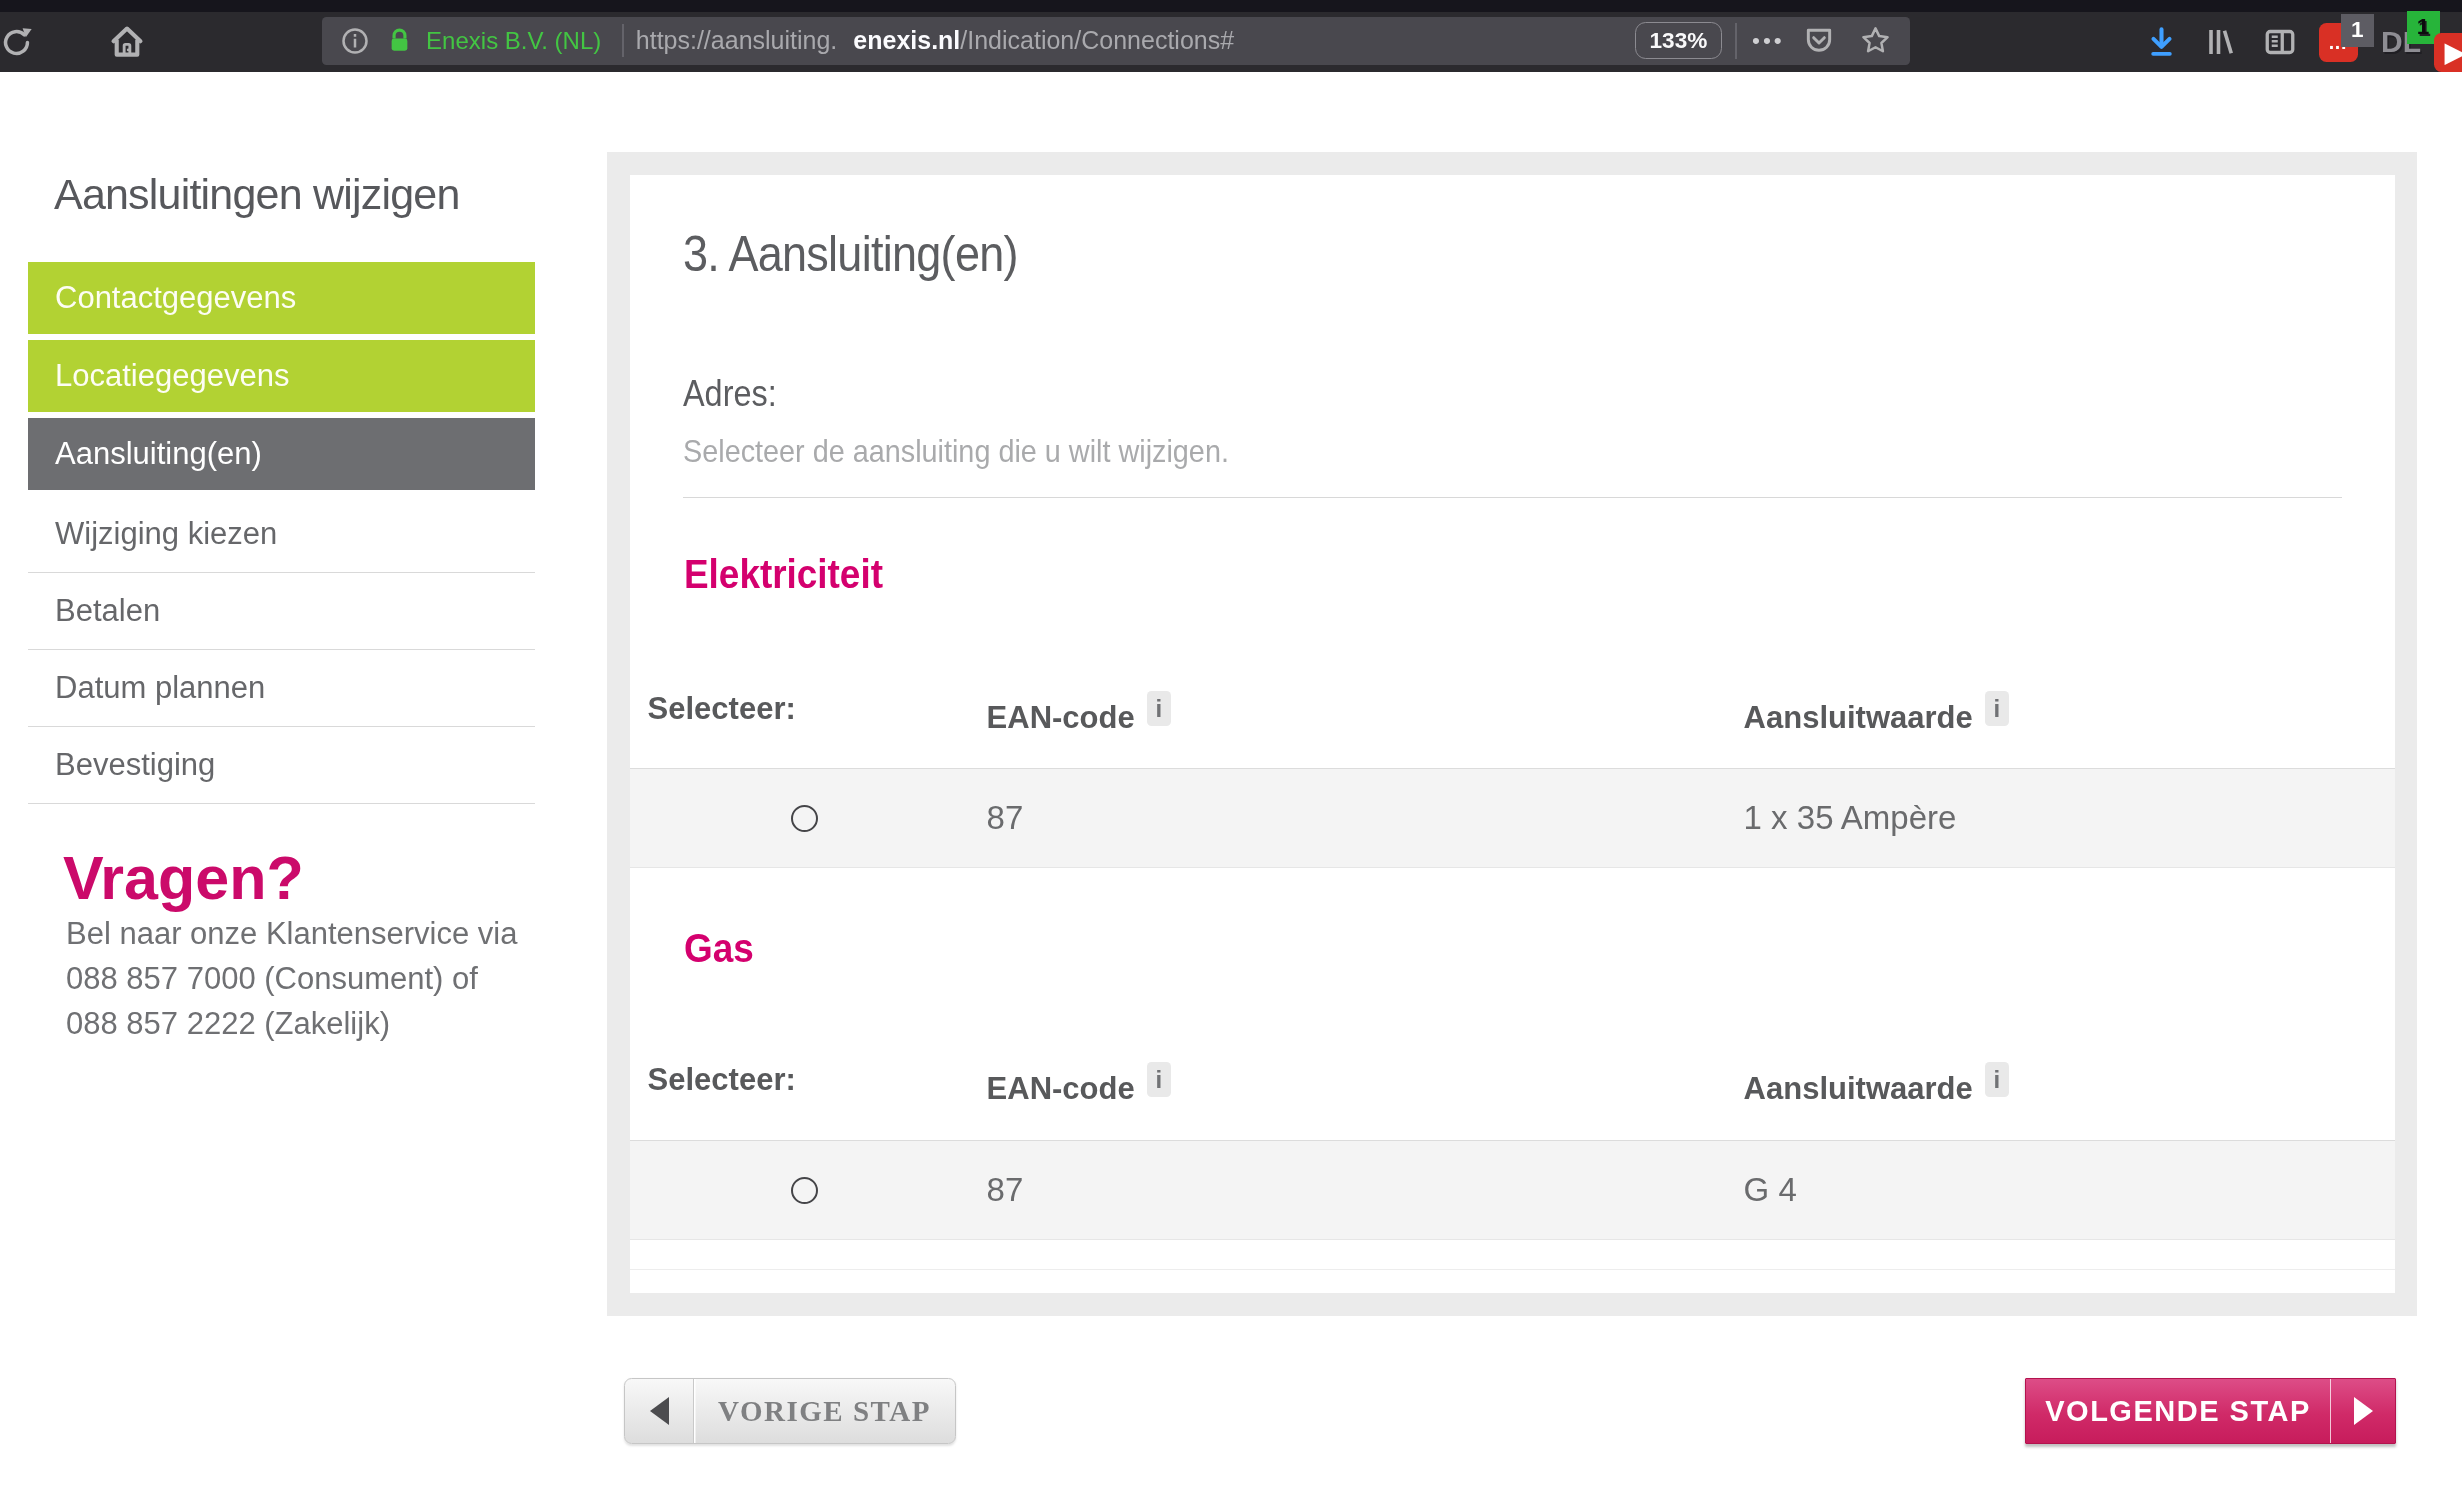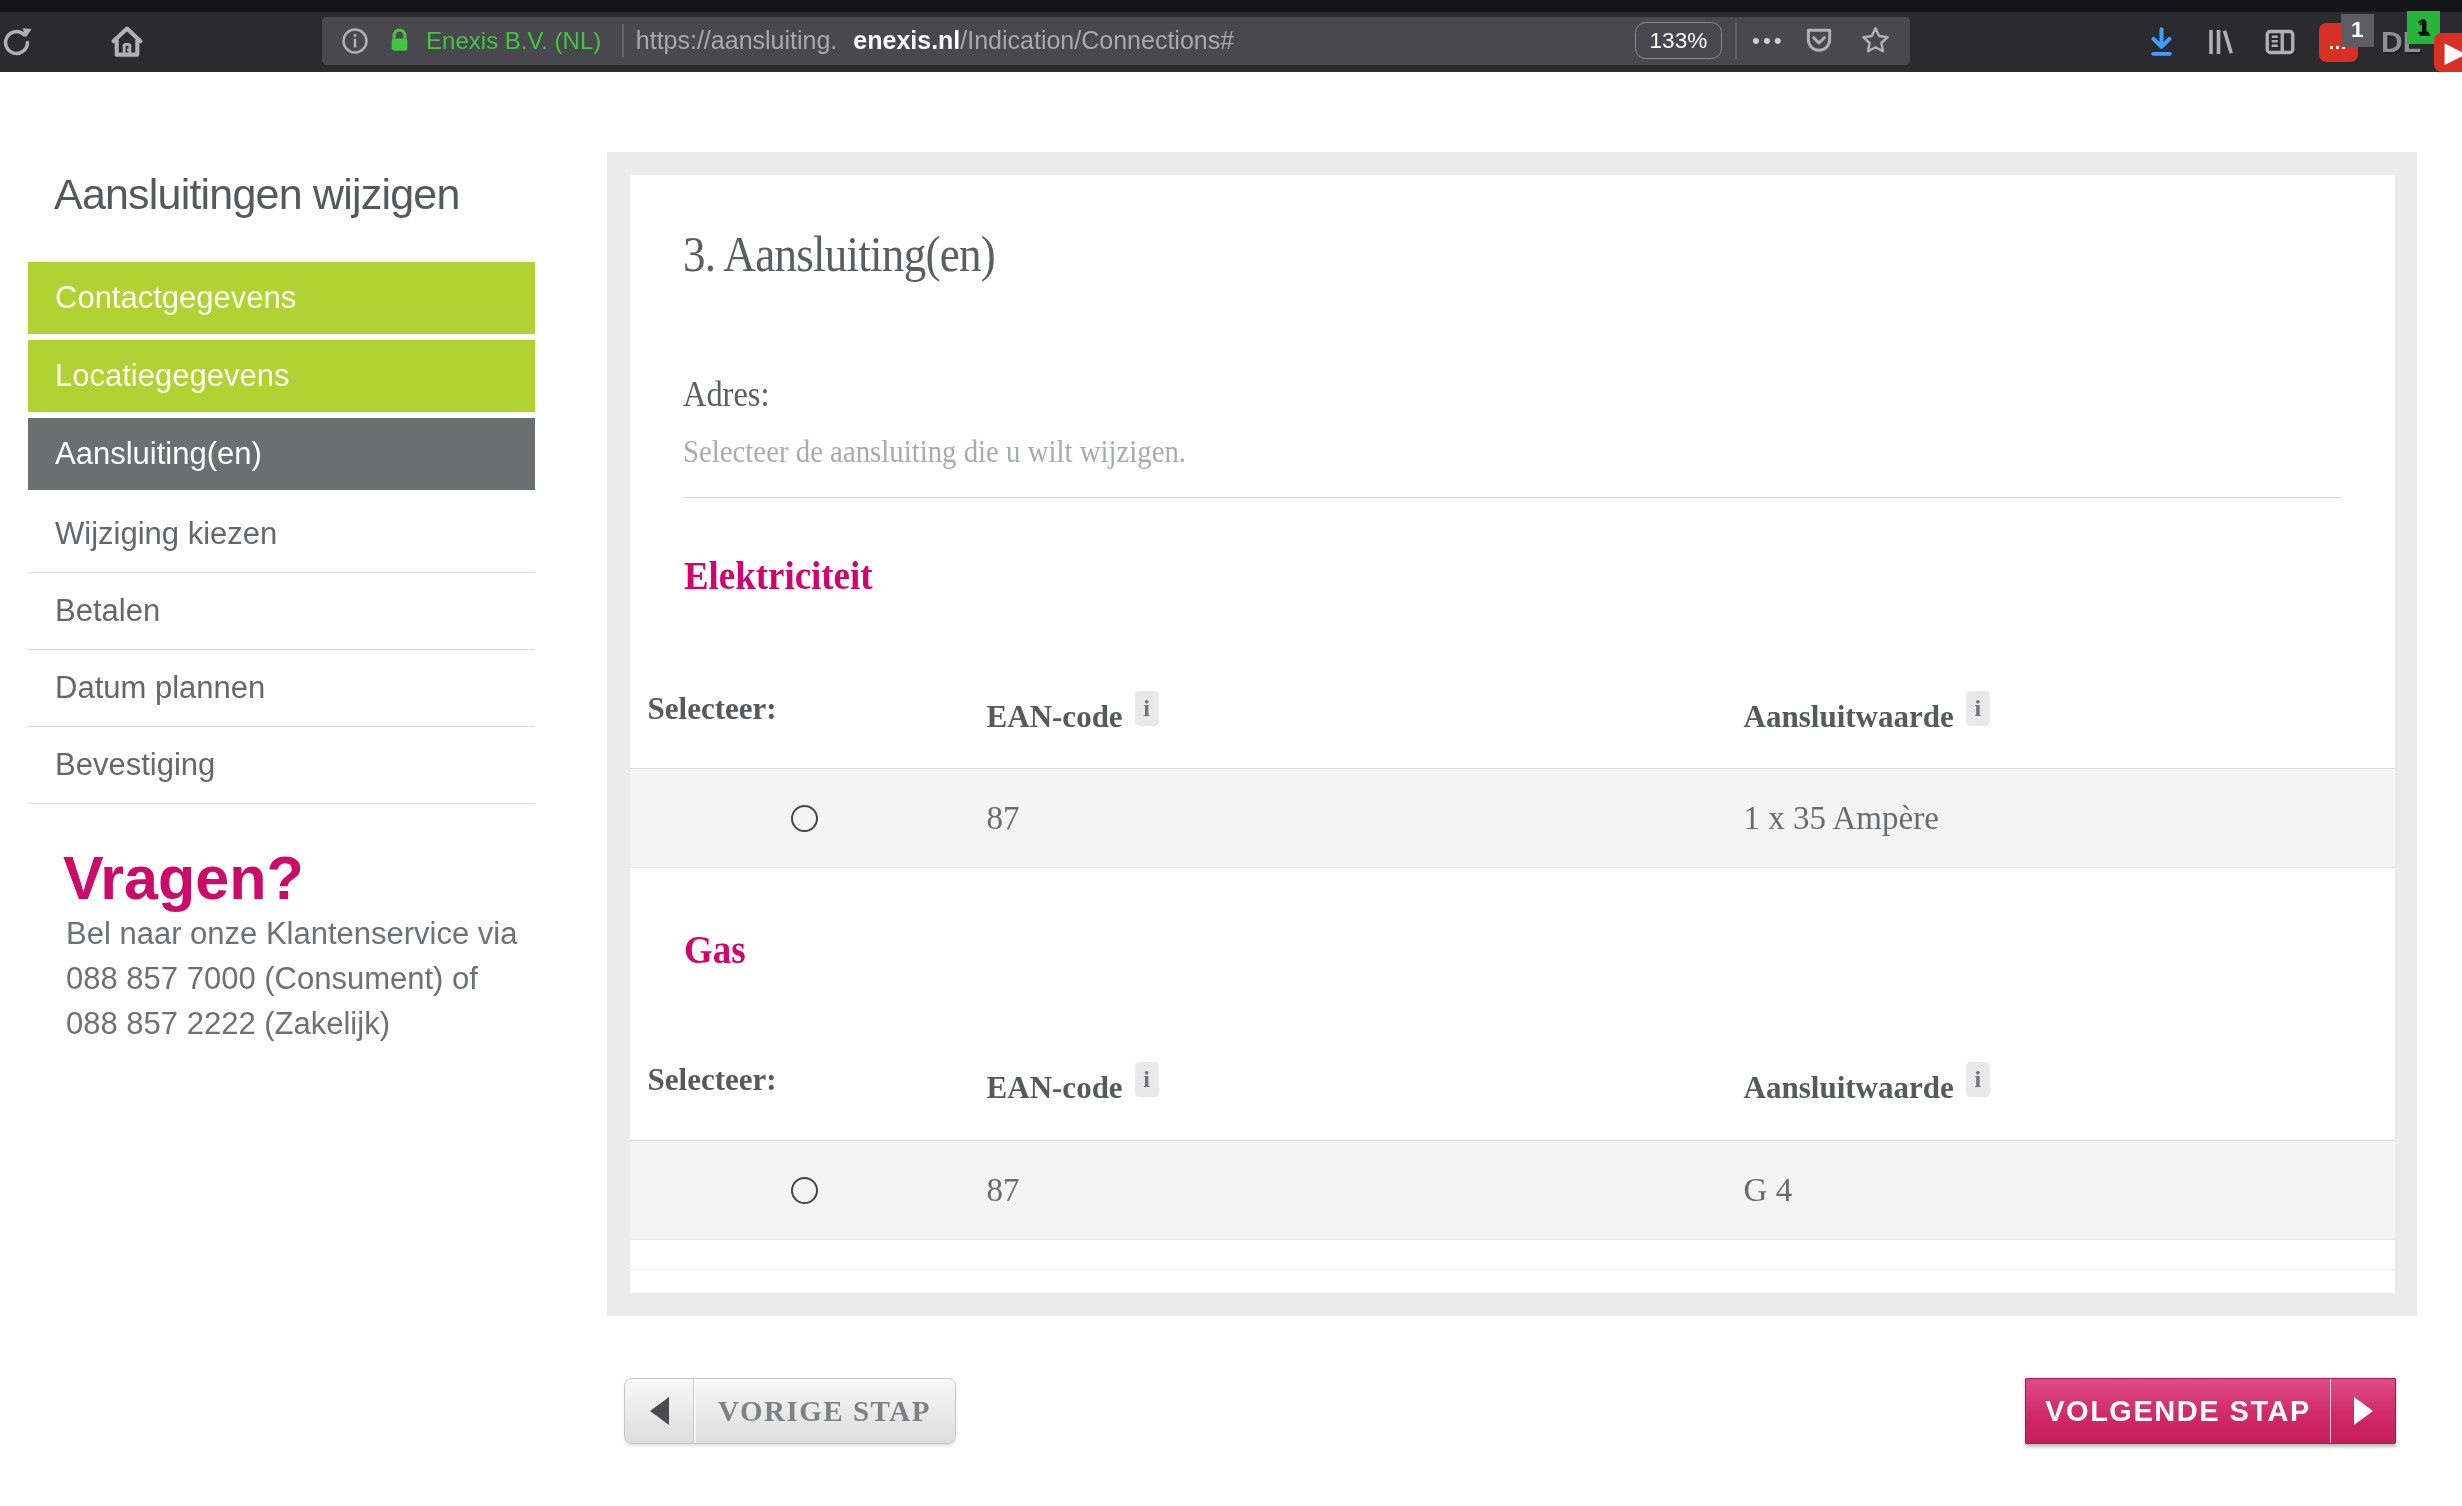--- a/index.html
+++ b/index.html
@@ -21,21 +21,21 @@
     background:#49484e; border-radius:4.5px; display:flex; align-items:center;
     padding:0 10.6px; color:#b1b1b3;
   }
   .urlbar .idicon { display:flex; align-items:center; margin:0 7.5px; }
   .sec-label { color:#43c543; font-size:24px; margin:0 9px 0 4.5px; white-space:nowrap; }
   .url-sep { width:1.5px; height:33px; background:#64636a; margin:0 12px; }
   .url-text { font-size:25px; color:#a9a9ad; white-space:nowrap; overflow:hidden; flex:1; }
   .url-text .host { color:#fbfbfe; font-weight:bold;margin-left:16px; }
   .zoom-pill {
     border:1.5px solid #8c8b91; border-radius:10.6px; color:#f9f9fa; font-size:22.6px;
-    padding:4.5px 13.6px; margin-right:13.6px; cursor:pointer;
+    padding:4.5px 13.6px; margin-right:13.6px; cursor:pointer;font-weight:bold;
   }
   .bar-sep { width:1.5px; height:36px; background:#64636a; margin-right:12px; }
   .dots { color:#cfcfd2; font-size:22.6px; letter-spacing:3px; margin:0 10.6px 0 3px; cursor:pointer; }
 
   .badge {
     position:absolute; font-size:22.6px; font-weight:bold; width:33px; height:33px;
     display:flex; align-items:center; justify-content:center;
   }
   .badge.gray { background:#5d5c63; color:#ffffff; top:-9px; right:-16.6px; }
   .badge.green { background:#27b43a; color:#0c0c0d; top:-10.6px; right:-18px; }
@@ -62,21 +62,21 @@
   .step { width:100%; height:72px; display:flex; align-items:center; padding-left:27px; font-size:31px; cursor:pointer; }
   .step.done { background:#b2d233; color:#fdfdf4; margin-bottom:6px; }
   .step.active { background:#6d6e71; color:#ffffff; margin-bottom:6px; }
   .step.todo { background:#ffffff; color:#66676a; border-bottom:1.5px solid #d9d9d9; height:77px; }
 
   .vragen-title { position:absolute; left:63px; top:843px; font-size:61px; font-weight:bold; color:#cb0a6a; }
   .vragen-text { position:absolute; left:66px; top:911px; font-size:31px; color:#6f7073; line-height:45px; width:453px; }
 
   
   .panel { position:absolute; left:607px; top:152px; width:1810px; height:1164px; background:#ebebeb; }
-  .card { position:absolute; left:22.6px; top:23.4px; width:1765px; height:1118px; background:#ffffff;font-family:Liberation Serif, serif; }
+  .card { position:absolute; left:22.6px; top:23.4px; width:1765px; height:1118px; background:#ffffff; }
 
   .condensed { display:inline-block; transform:scaleX(.9); transform-origin:0 50%; white-space:nowrap; }
 
   .main-heading { position:absolute; left:53px; top:50px; font-size:50px; color:#5c5d60; letter-spacing:-0.8px; }
   .adres-label { position:absolute; left:53px; top:198px; font-size:36px; color:#5c5d60; }
   .adres-hint { position:absolute; left:53px; top:258px; font-size:32px; color:#a9aaac; }
   .card-hr { position:absolute; left:53px; right:53px; top:322px; border-top:1.5px solid #d8d8d8; }
 
   .section-title { position:absolute; left:54px; font-size:41px; font-weight:bold; color:#d4006e; }
   .sec-elec { top:376px; }

